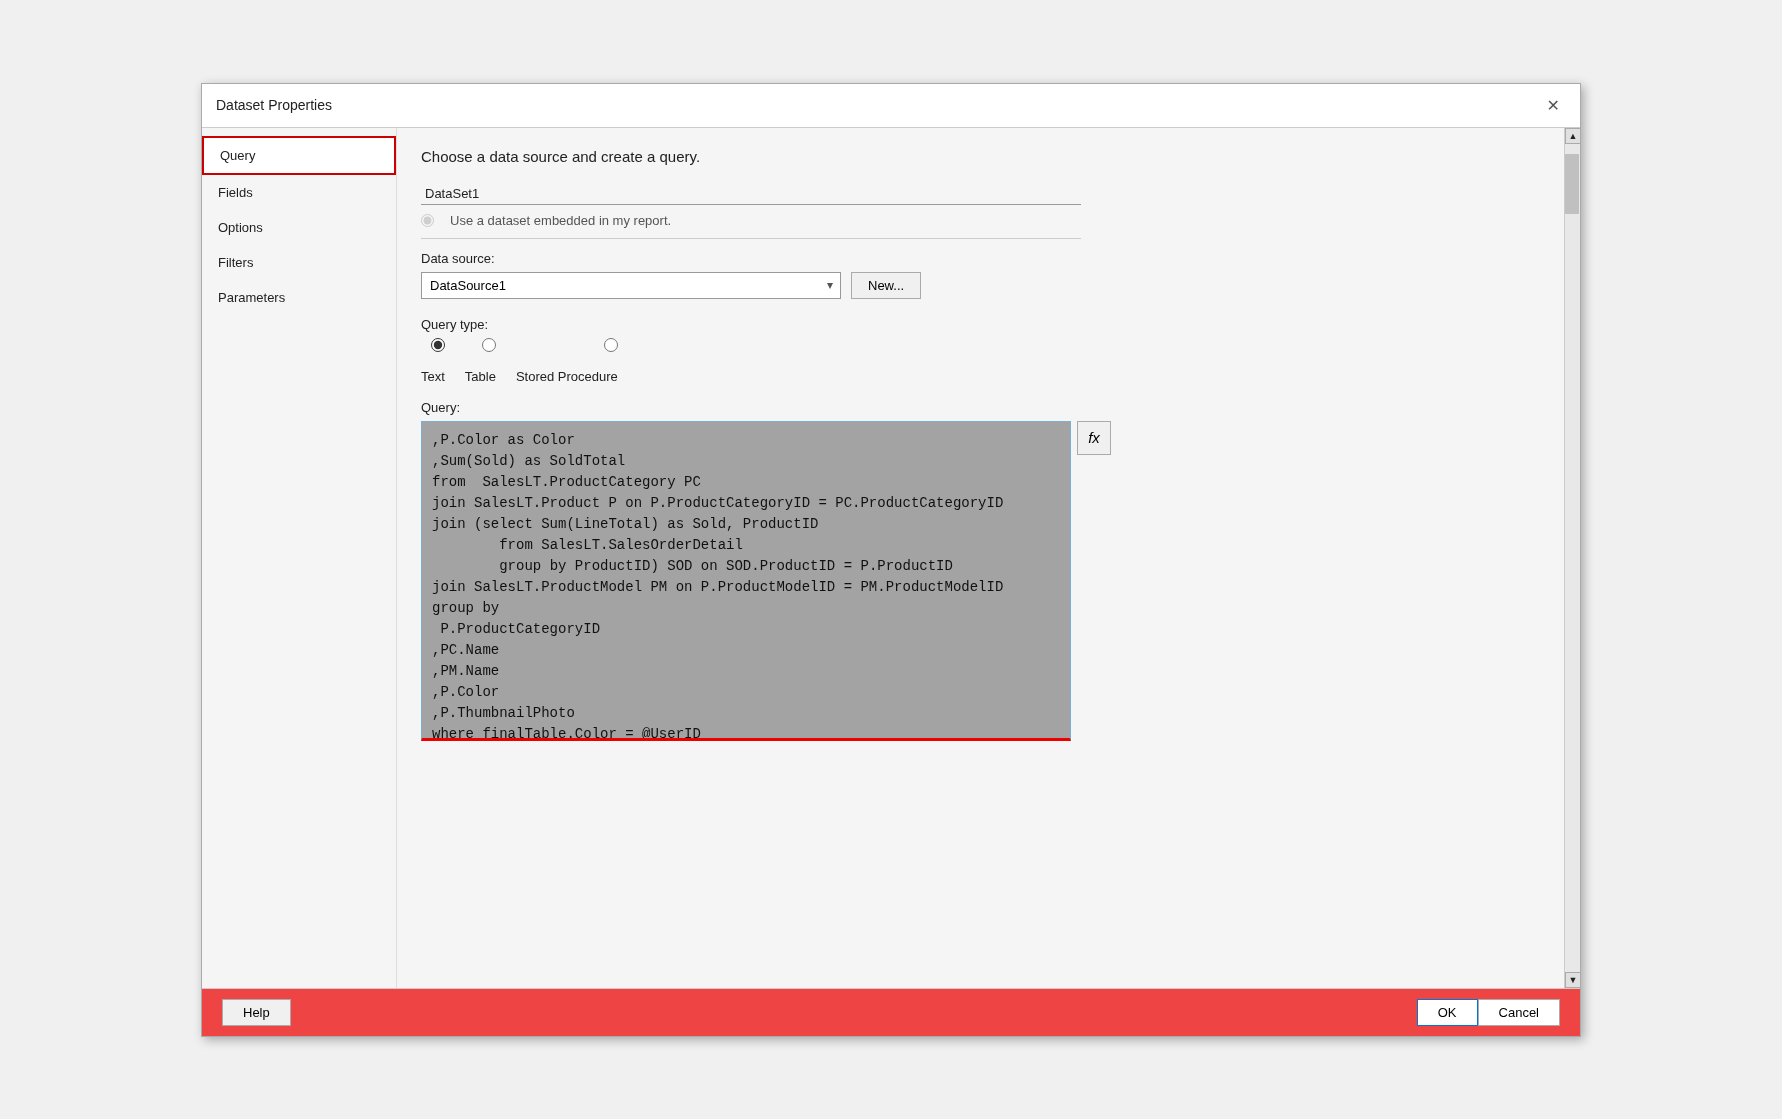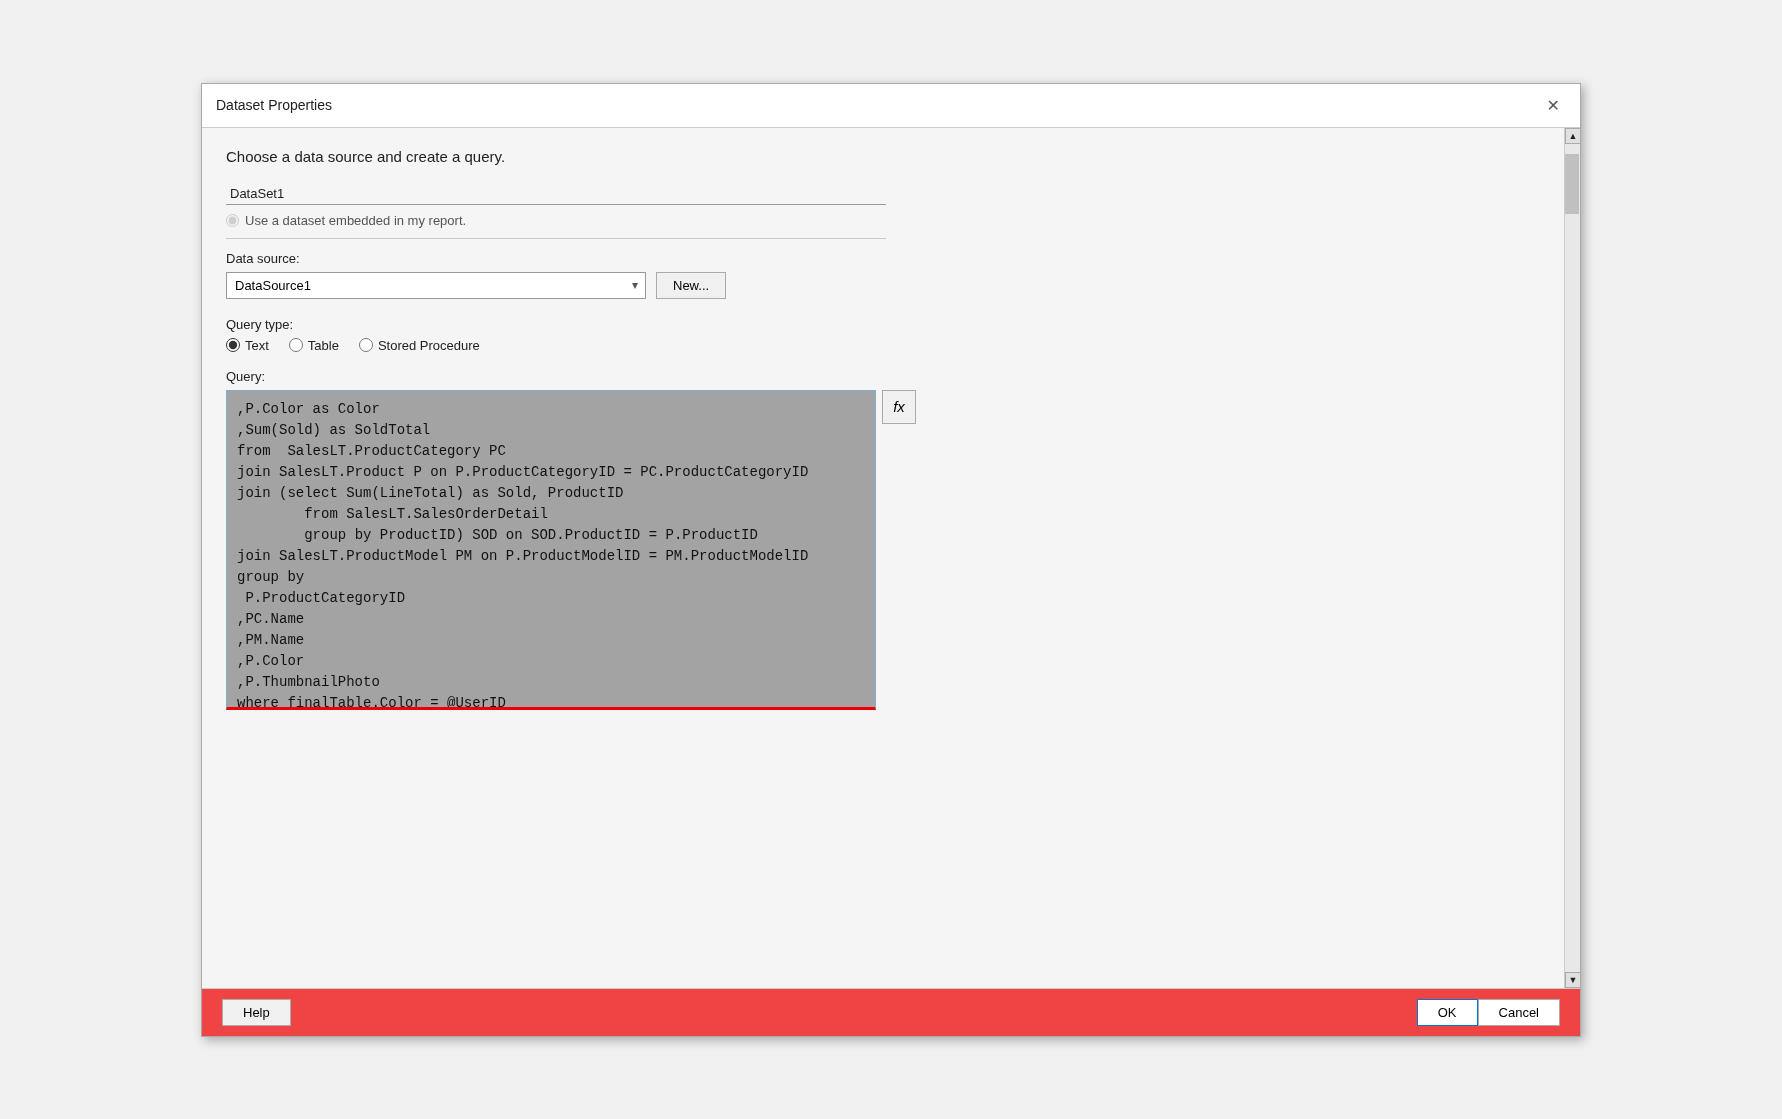--- a/index.html
+++ b/index.html
@@ -83,21 +83,21 @@
       border-bottom: 1px solid #999;
       padding: 3px 4px;
       font-size: 13px;
       background: transparent;
       outline: none;
       color: #222;
     }
     .radio-row {
       display: flex;
       align-items: center;
-      gap: 6px;
+      gap: 16px;
       margin-top: 6px;
       color: #555;
       font-size: 13px;
     }
     .radio-row input[type=radio] { accent-color: #555; }
     .divider-line {
       border: none;
       border-top: 1px solid #ccc;
       margin: 10px 0 12px 0;
       width: 660px;
@@ -145,24 +145,25 @@
       font-size: 13px;
     }
     .querytype-row {
       display: flex;
       align-items: center;
       gap: 20px;
       margin-bottom: 16px;
     }
     .querytype-option {
       display: flex;
-      align-items: center;
-      gap: 5px;
-      font-size: 13px;
-      cursor: pointer;
+      align-items: flex-end;
+      gap: 17px;
+      font-size: 13px;
+      cursor: pointer;
+      flex-direction: column;
     }
     .querytype-option input[type=radio] {
       accent-color: #333;
       width: 14px; height: 14px;
     }
     .query-section-label {
       font-size: 13px;
       margin-bottom: 6px;
       color: #222;
     }
@@ -257,20 +258,37 @@
 
 <div class="dialog">
 
   <div class="title-bar">
     <span>Dataset Properties</span>
     <button class="close-btn">✕</button>
   </div>
 
   <div class="dialog-body">
 
+    <div class="sidebar">
+      <div class="sidebar-item active">
+        <span>Query</span>
+      </div>
+      <div class="sidebar-item">
+        <span>Fields</span>
+      </div>
+      <div class="sidebar-item">
+        <span>Options</span>
+      </div>
+      <div class="sidebar-item">
+        <span>Filters</span>
+      </div>
+      <div class="sidebar-item">
+        <span>Parameters</span>
+      </div>
+    </div>
 
     <div class="main-content">
       <div class="main-title">Choose a data source and create a query.</div>
 
       <div style="margin-bottom: 16px;">
         <div class="dataset-name-row">
           <input class="dataset-name-input" type="text" value="DataSet1" style="">
         </div>
         <div class="radio-row">
           <input type="radio" name="dataset_type" checked="" disabled="" style="">

